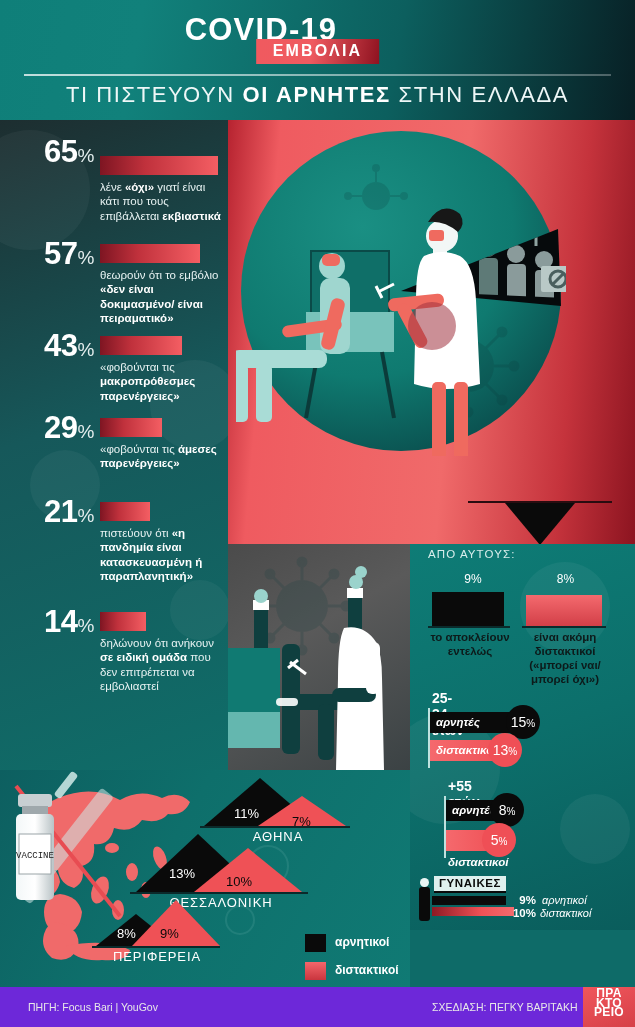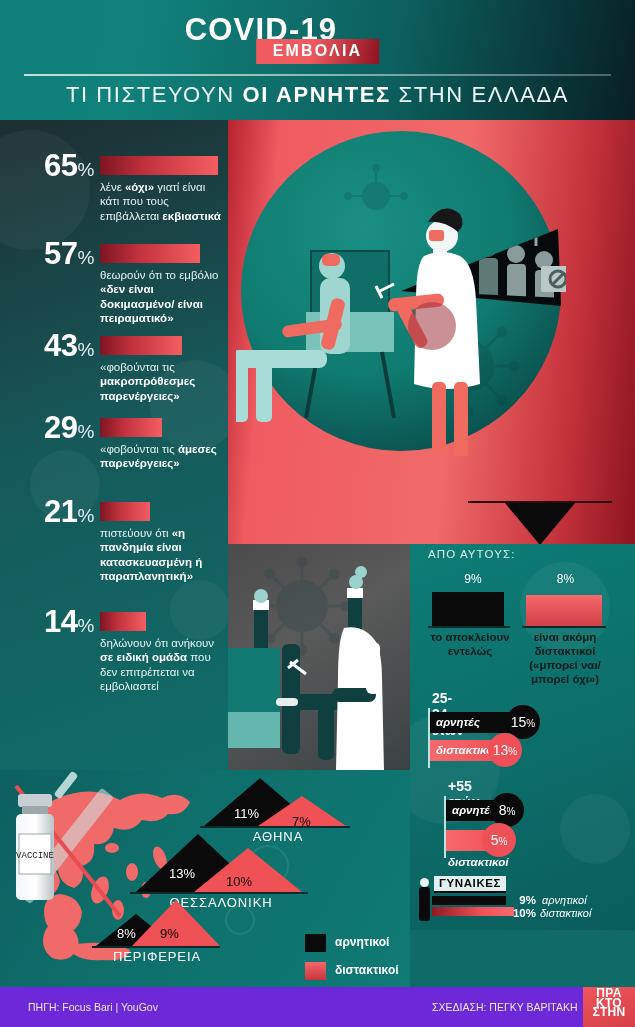--- a/index.html
+++ b/index.html
@@ -203,21 +203,21 @@
     <div class="hdr-sub"><span>ΤΙ ΠΙΣΤΕΥΟΥΝ </span><b>ΟΙ ΑΡΝΗΤΕΣ</b><span> ΣΤΗΝ ΕΛΛΑΔΑ</span></div>
   </div>
 
   <div class="leftcol">
     <div class="germ" style="left:-30px;top:10px;width:120px;height:120px;"></div>
     <div class="germ" style="left:150px;top:240px;width:90px;height:90px;"></div>
     <div class="germ" style="left:30px;top:330px;width:70px;height:70px;"></div>
     <div class="germ" style="left:170px;top:460px;width:60px;height:60px;"></div>
     <div id="stats-host">
         <div class="statrow" style="top: 0px;">
-          <div class="stat-num" style="top: 28px;">65<span>%</span></div>
+          <div class="stat-num" style="top: 14px;">65<span>%</span></div>
           <div class="stat-bar" style="left: 100px; top: 36px; width: 118px;"></div>
           <div class="stat-txt" style="top: 60px;"><span>λένε </span><b>«όχι»</b><span> γιατί είναι κάτι που τους επιβάλλεται </span><b>εκβιαστικά</b></div>
         </div>
         <div class="statrow" style="top: 0px;">
           <div class="stat-num" style="top: 116px;">57<span>%</span></div>
           <div class="stat-bar" style="left: 100px; top: 124px; width: 100px;"></div>
           <div class="stat-txt" style="top: 148px;"><span>θεωρούν ότι το εμβόλιο </span><b>«δεν είναι δοκιμασμένο/ είναι πειραματικό»</b></div>
         </div>
         <div class="statrow" style="top: 0px;">
           <div class="stat-num" style="top: 208px;">43<span>%</span></div>
@@ -614,15 +614,15 @@
     </div>
   </div>
 
   <div class="footer">
     <div class="f-src">ΠΗΓΗ: Focus Bari | YouGov</div>
     <div class="f-des">ΣΧΕΔΙΑΣΗ: ΠΕΓΚΥ ΒΑΡΙΤΑΚΗ</div>
   </div>
   <div class="f-logo">
     <div>ΠΡΑ</div>
     <div>ΚΤΟ</div>
-    <div>ΣΤΗΝ</div>
+    <div>ΡΕΙΟ</div>
   </div>
 </div>
 
 </body></html>

